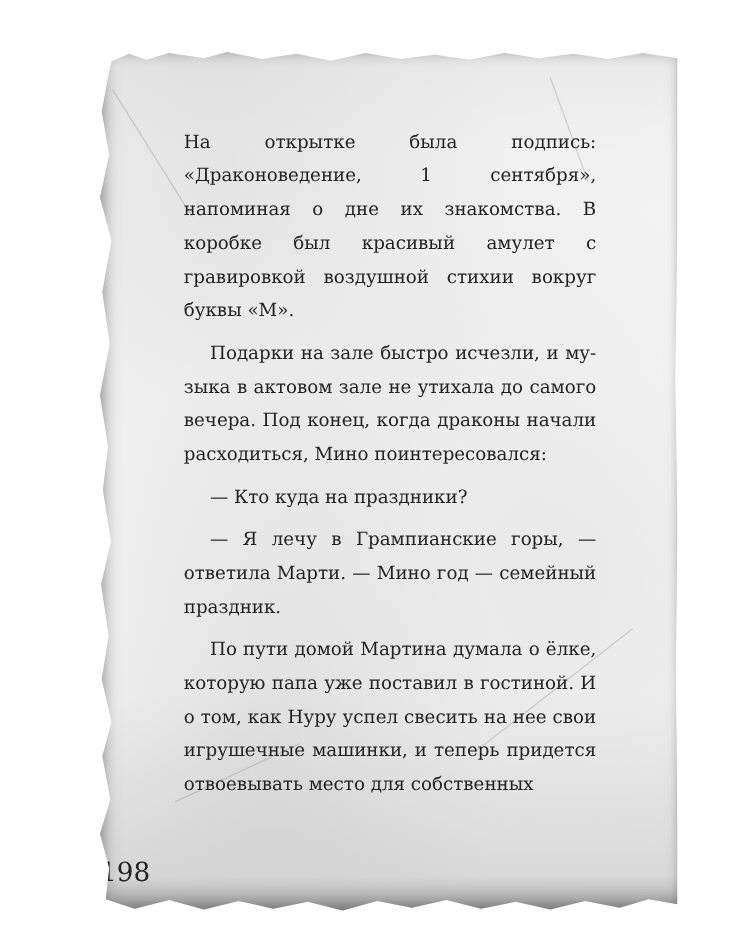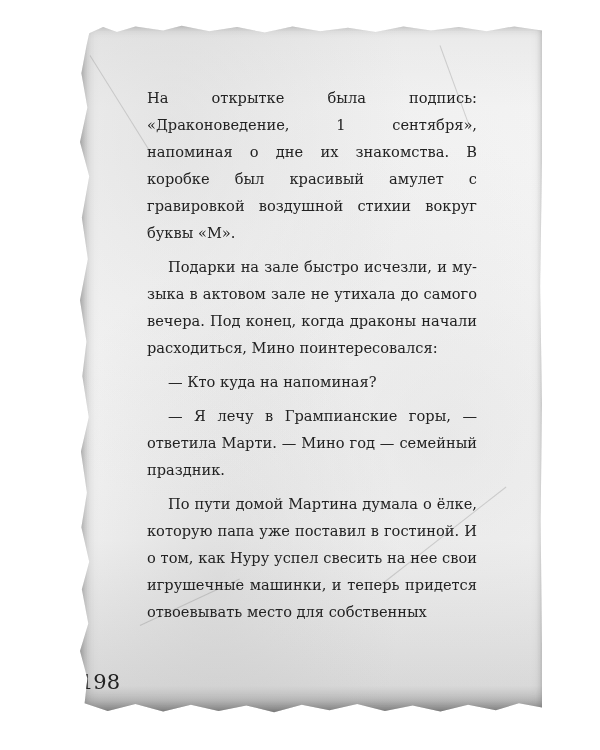--- a/index.html
+++ b/index.html
@@ -9,21 +9,21 @@
   }
   body {
     width: 600px;
     height: 750px;
     position: relative;
     overflow: hidden;
   }
   .page {
     position: absolute;
     left: 80px;
-    top: 25px;
+    top: 41px;
     width: 462px;
     height: 688px;
     background:
       radial-gradient(ellipse at 20% 15%, rgba(200,200,200,0.35), rgba(255,255,255,0) 45%),
       radial-gradient(ellipse at 80% 60%, rgba(210,210,210,0.3), rgba(255,255,255,0) 50%),
       radial-gradient(ellipse at 30% 80%, rgba(190,190,190,0.35), rgba(255,255,255,0) 40%),
       radial-gradient(ellipse at 60% 30%, rgba(235,235,235,0.5), rgba(255,255,255,0) 55%),
       linear-gradient(180deg, #e9e9e9 0%, #f3f3f3 12%, #f6f6f6 40%, #f2f2f2 75%, #d9d9d9 96%, #a8a8a8 100%);
     clip-path: polygon(
       2% 1.2%, 5% 0.3%, 8% 1%, 12% 0.2%, 18% 0.8%, 22% 0.1%, 28% 0.9%, 34% 0.3%,
@@ -88,19 +88,19 @@
 
 <div class="page">
   <div class="crease" style="left:10px; top:30px; width:120px; transform: rotate(58deg);"></div>
   <div class="crease" style="left:360px; top:20px; width:90px; transform: rotate(70deg);"></div>
   <div class="crease" style="left:300px; top:560px; width:160px; transform: rotate(-38deg);"></div>
   <div class="crease" style="left:60px; top:600px; width:110px; transform: rotate(-25deg);"></div>
 
   <div class="text-block">
     <p class="para">На открытке была подпись: «Драконоведе­ние, 1 сентября», напоминая о дне их зна­комства. В коробке был красивый амулет с гравировкой воздушной стихии вокруг буквы «М».</p>
     <p class="para indent">Подарки на зале быстро исчезли, и му­зыка в актовом зале не утихала до самого ве­чера. Под конец, когда драконы начали рас­ходиться, Мино поинтересовался:</p>
-    <p class="para indent">— Кто куда на напоминая?</p>
+    <p class="para indent">— Кто куда на праздники?</p>
     <p class="para indent">— Я лечу в Грампианские горы, — отве­тила Марти. — Мино год — семейный праздник.</p>
     <p class="para indent">По пути домой Мартина думала о ёлке, которую папа уже поставил в гостиной. И о том, как Нуру успел свесить на нее свои игрушечные машинки, и теперь при­дется отвоевывать место для собственных</p>
   </div>
 
   <div class="page-number">198</div>
 </div>
 
 </body></html>

